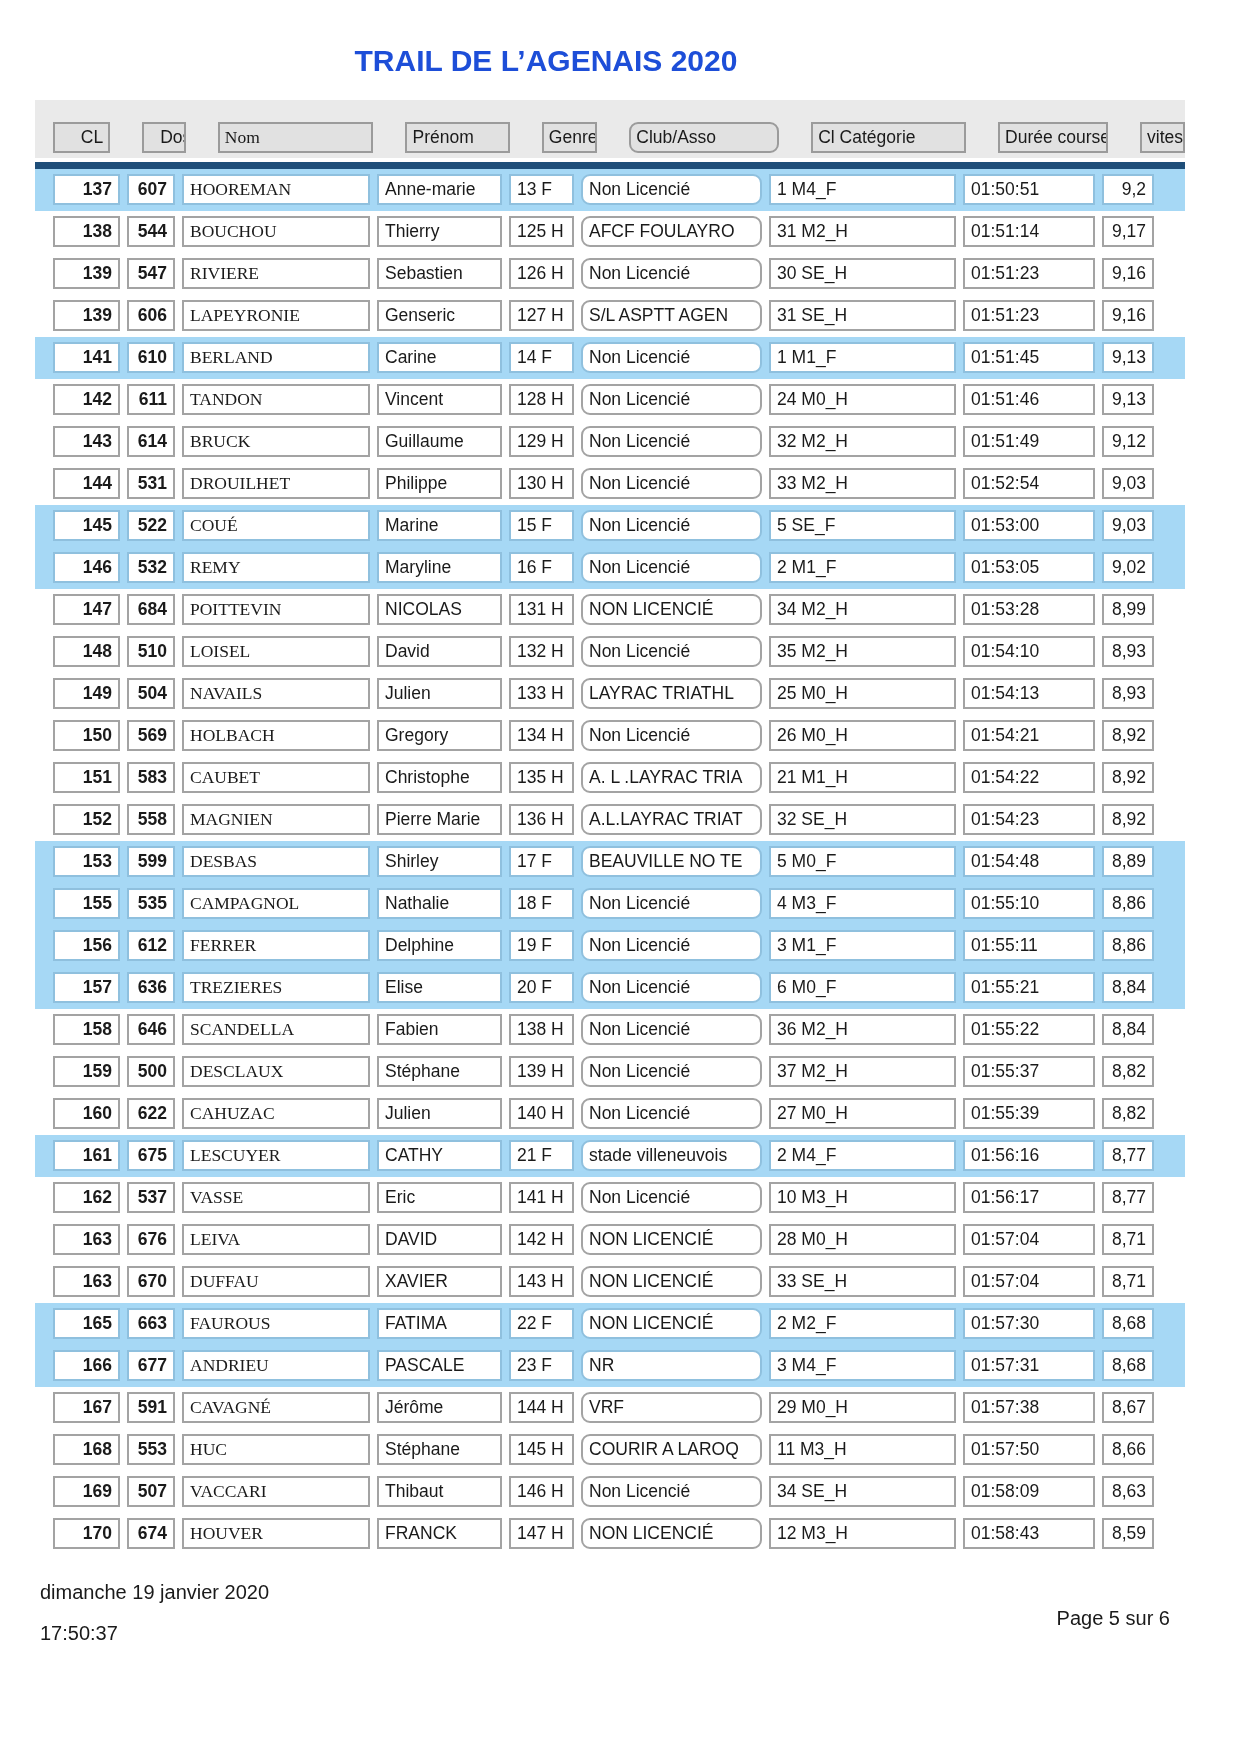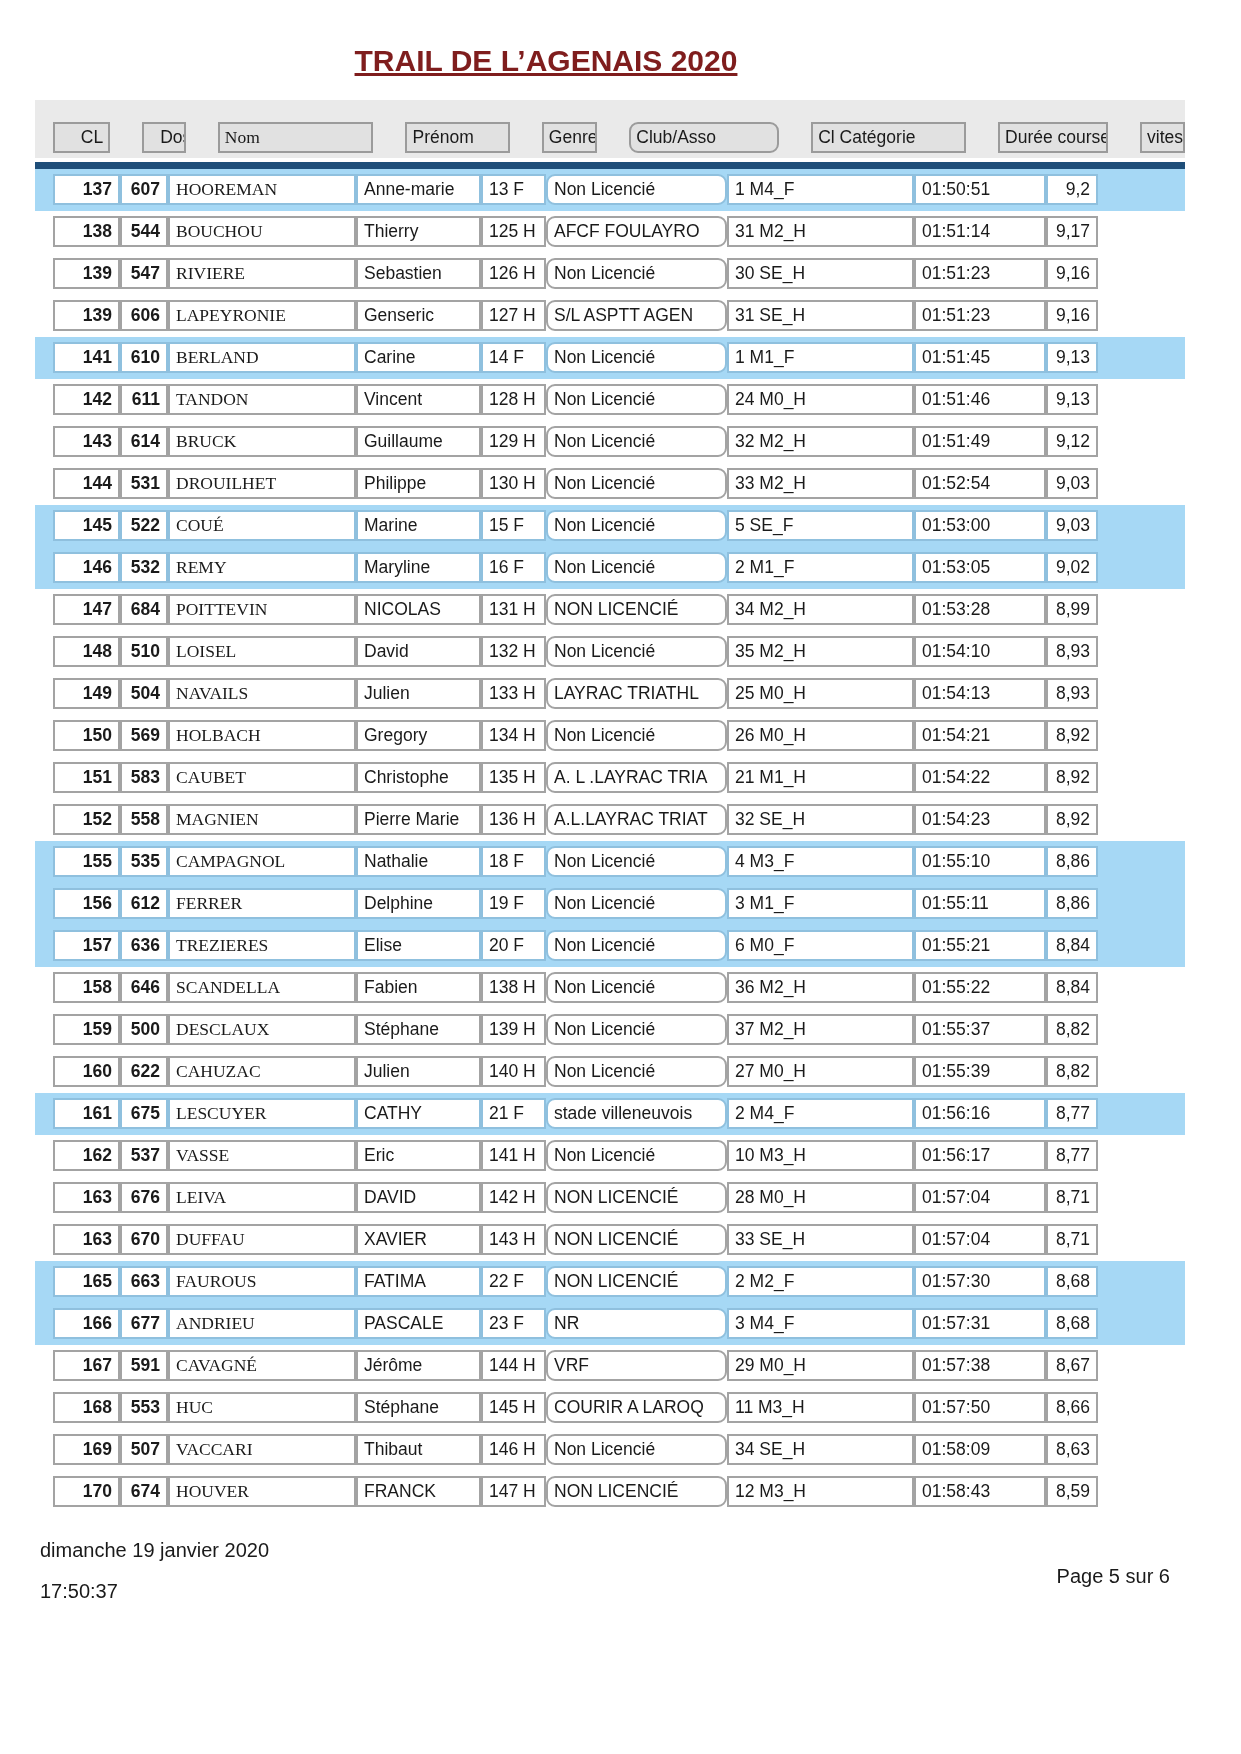--- a/index.html
+++ b/index.html
@@ -4,21 +4,21 @@
 <style>
   html,body { margin:0; padding:0; }
   body {
     width:1241px; height:1754px; background:#ffffff; overflow:hidden;
     font-family:"Liberation Sans", sans-serif; color:#1a1a1a;
     -webkit-font-smoothing:antialiased;
   }
   .page-title {
     margin:0 0 0 35px; padding-top:44px; width:1022px;
     text-align:center; font-size:30px; font-weight:bold; line-height:34px;
-    letter-spacing:0px; color:#7f1d1d;text-decoration:underline;
+    letter-spacing:0px; color:#1d4ed8;
   }
   
   .band {
     position:relative; margin:22px 0 0 35px; width:1150px;
     background:#EAEAEA; padding:9px 0 5px 0;
   }
   .subline { position:relative; height:27px; }
   .event-name {
     position:absolute; left:0; top:0; width:1022px; text-align:center;
     font-size:19px; line-height:26px;
@@ -31,21 +31,21 @@
   .cell {
     box-sizing:border-box; height:31px; line-height:26px; font-size:17.5px;
     white-space:nowrap; overflow:hidden;
   }
   .h-cell { background:#E1E1E1; border:2px solid #9B9B9B; padding:0 5px; }
   .navy-bar { margin-left:35px; width:1150px; height:7px; background:#1F4E79; margin-top:4px; }
   
   .rows { margin-left:35px; width:1150px; }
   .row-wrap { padding:5px 0 6px 0; }
   .row-wrap.fem { background:#A6D8F5; }
-  .row { display:flex; padding-left:18px; }
+  .row { display:flex; column-gap:7px; padding-left:18px; }
   .d-cell { background:#ffffff; border:2px solid #A3A3A3; padding:0 6px; }
   .fem .d-cell { border-color:#8FC0DE; }
   
   .c0 { width:67px;  text-align:right; font-weight:bold; }
   .c1 { width:48px;  text-align:right; font-weight:bold; }
   .c2 { width:188px; text-align:left;font-family:Liberation Serif, serif; }
   .c3 { width:125px; text-align:left; }
   .c4 { width:65px;  text-align:left; }
   .c5 { width:181px; text-align:left;border-radius:9px; }
   .c6 { width:187px; text-align:left; }
@@ -286,20 +286,33 @@
         <div class="cell d-cell c3">Pierre Marie</div>
         <div class="cell d-cell c4">136 H</div>
         <div class="cell d-cell c5">A.L.LAYRAC TRIAT</div>
         <div class="cell d-cell c6">32 SE_H</div>
         <div class="cell d-cell c7">01:54:23</div>
         <div class="cell d-cell c8">8,92</div>
       </div>
     </div>
     <div class="row-wrap fem">
       <div class="row">
+        <div class="cell d-cell c0">153</div>
+        <div class="cell d-cell c1">599</div>
+        <div class="cell d-cell c2">DESBAS</div>
+        <div class="cell d-cell c3">Shirley</div>
+        <div class="cell d-cell c4">17 F</div>
+        <div class="cell d-cell c5">BEAUVILLE NO TE</div>
+        <div class="cell d-cell c6">5 M0_F</div>
+        <div class="cell d-cell c7">01:54:48</div>
+        <div class="cell d-cell c8">8,89</div>
+      </div>
+    </div>
+    <div class="row-wrap fem">
+      <div class="row">
         <div class="cell d-cell c0">155</div>
         <div class="cell d-cell c1">535</div>
         <div class="cell d-cell c2">CAMPAGNOL</div>
         <div class="cell d-cell c3">Nathalie</div>
         <div class="cell d-cell c4">18 F</div>
         <div class="cell d-cell c5">Non Licencié</div>
         <div class="cell d-cell c6">4 M3_F</div>
         <div class="cell d-cell c7">01:55:10</div>
         <div class="cell d-cell c8">8,86</div>
       </div>

